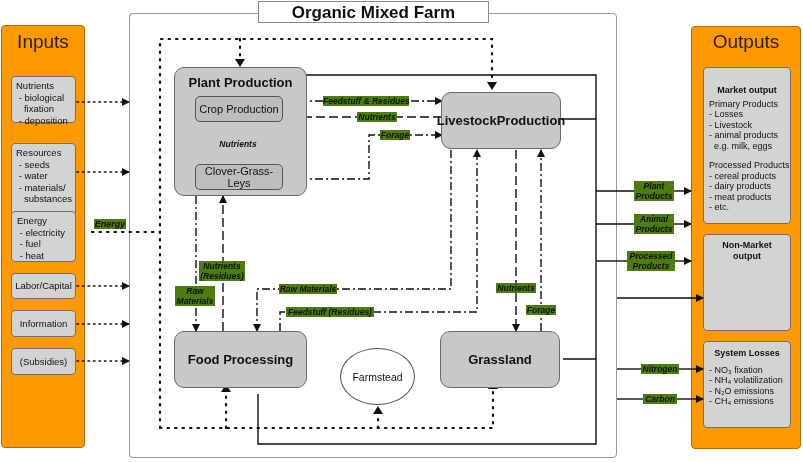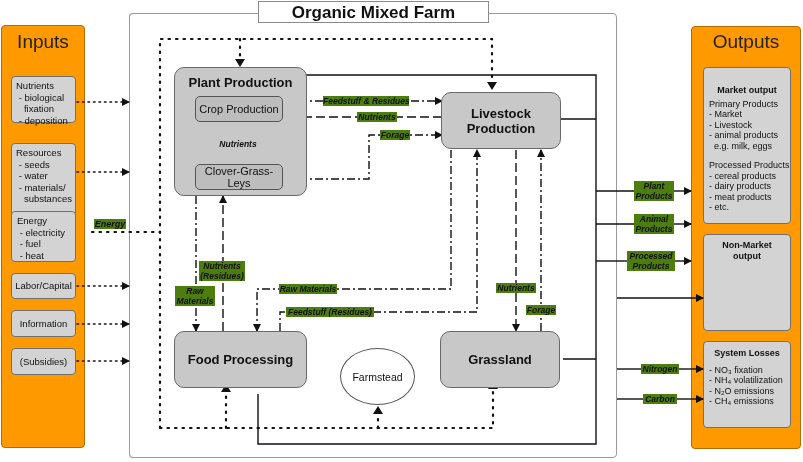--- a/index.html
+++ b/index.html
@@ -57,21 +57,21 @@
 <div class="abs main-frame" style="left:129px;top:13px;width:69px;height:445px;border-right:none;border-radius:4px 0 0 4px;"></div>
 <div class="abs main-frame" style="left:129px;top:13px;width:488px;height:445px;"></div>
 <div class="abs farm-title" style="left:258px;top:1px;width:231px;height:22px;">Organic Mixed Farm</div>
 
 <div class="abs orange-panel" style="left:691px;top:26px;width:110px;height:423px;">
   <div class="panel-title" style="top:4px;">Outputs</div>
 </div>
 <div class="abs gbox" style="left:703px;top:67px;width:88px;height:157px;padding:17px 5px;font-size:9px;line-height:10.5px;">
   <div class="bold-head">Market output</div>
   <div class="list-line">Primary Products</div>
-  <div class="list-line">- Market</div>
+  <div class="list-line">- Losses</div>
   <div class="list-line">- Livestock</div>
   <div class="list-line">- animal products</div>
   <div class="list-line">  e.g. milk, eggs</div>
   <div class="list-line" style="height:9px;"></div>
   <div class="list-line">Processed Products</div>
   <div class="list-line">- cereal products</div>
   <div class="list-line">- dairy products</div>
   <div class="list-line">- meat products</div>
   <div class="list-line">- etc.</div>
 </div>
@@ -162,21 +162,21 @@
   <div style="position:absolute;left:0;right:0;top:7px;text-align:center;">Plant Production</div>
 </div>
 <div class="abs subnode centered" style="left:195px;top:96px;width:88px;height:26px;">
   <span>Crop Production</span>
 </div>
 <div class="abs subnode centered" style="left:195px;top:164px;width:88px;height:26px;">
   <span>Clover-Grass-Leys</span>
 </div>
 <div class="abs lbl nobg" style="left:215px;top:139px;width:46px;">Nutrients</div>
 
-<div class="abs node centered" style="left:441px;top:92px;width:120px;height:57px;flex-direction:column;line-height:15px;">
+<div class="abs node centered" style="left:441px;top:92px;width:120px;height:57px;flex-direction:row;line-height:15px;">
   <span>Livestock</span>
   <span>Production</span>
 </div>
 
 <div class="abs node centered" style="left:174px;top:331px;width:133px;height:57px;">
   <span>Food Processing</span>
 </div>
 
 <div class="abs node centered" style="left:440px;top:331px;width:120px;height:57px;">
   <span>Grassland</span>

